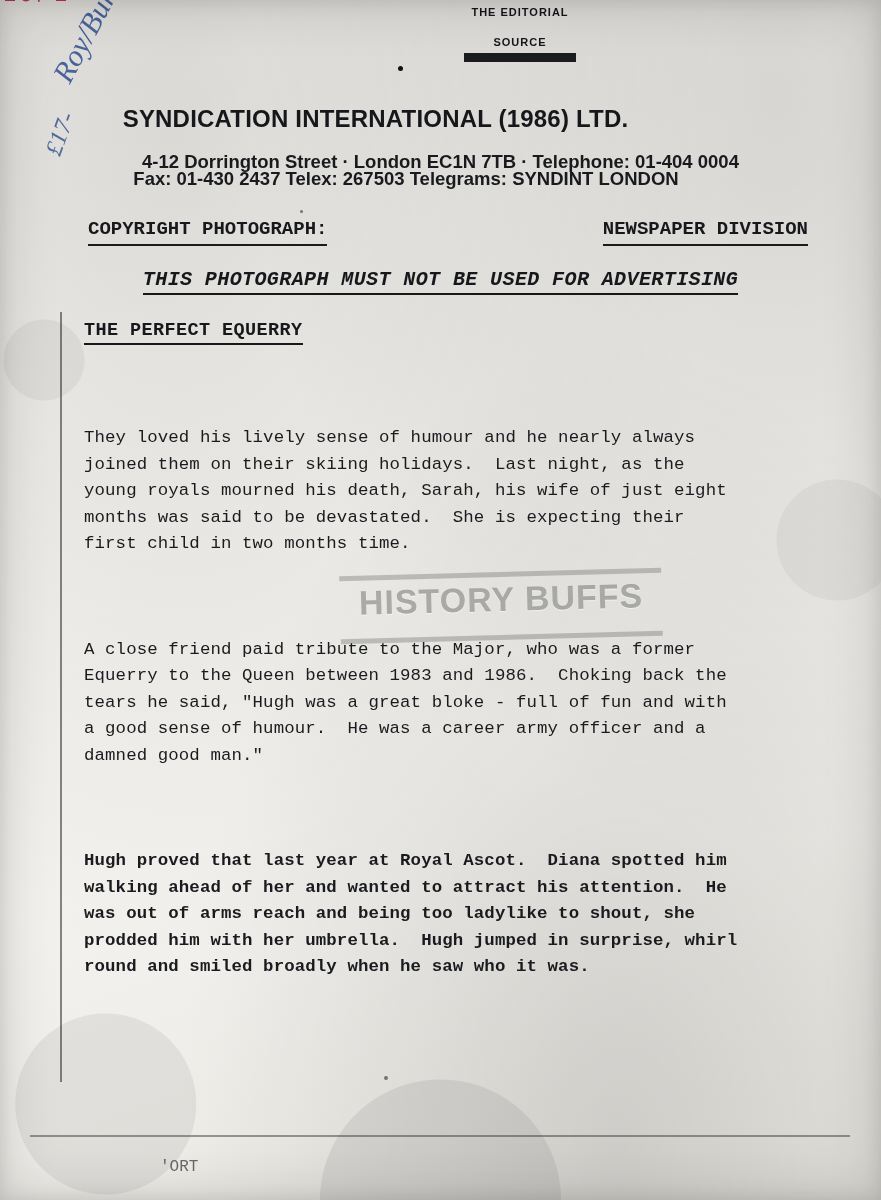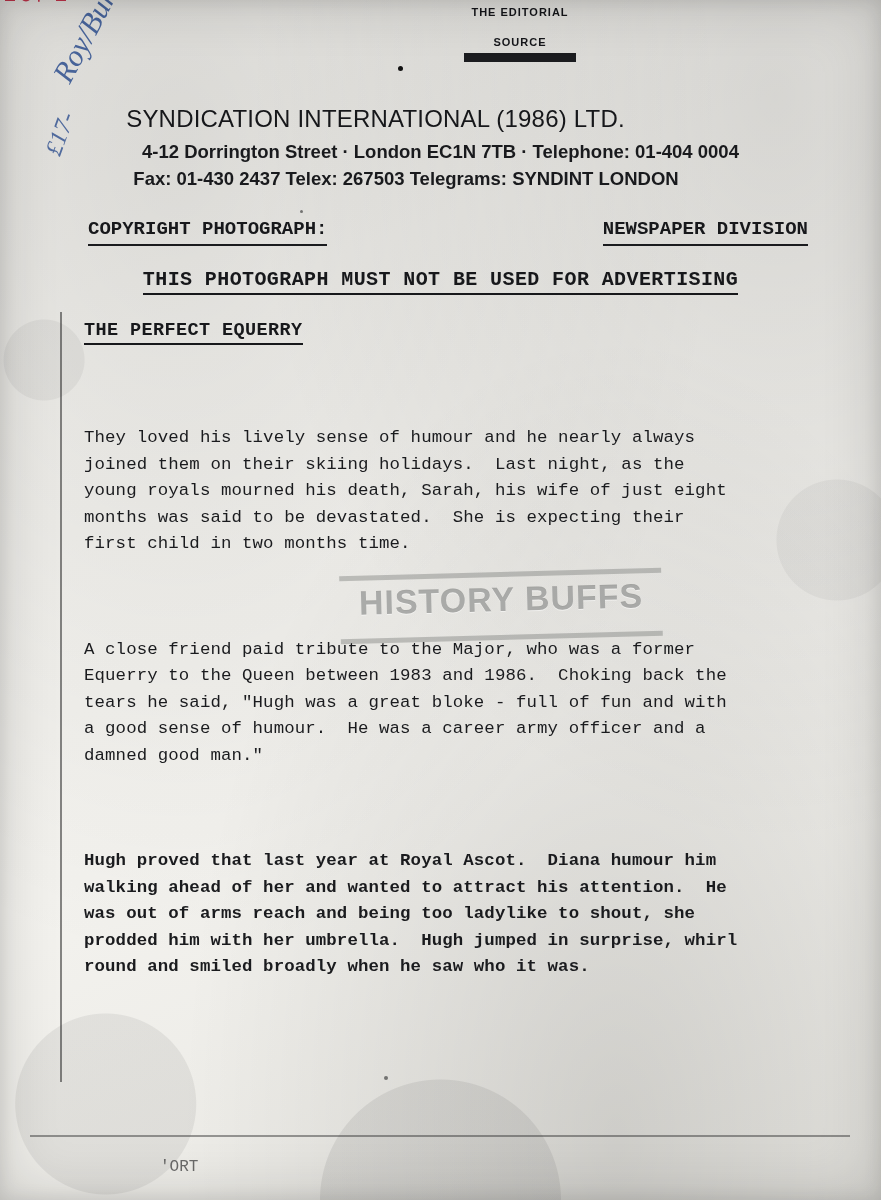--- a/index.html
+++ b/index.html
@@ -65,24 +65,24 @@
   }
   .stamp .bar{
     width:112px;height:9px;background:#1b1c1f;margin:5px auto 0;
   }
   .stamp .dot{position:absolute;left:-42px;top:66px;width:5px;height:5px;background:#111;border-radius:50%;}
 
   
   .company{
     position:absolute;left:0;top:105px;width:751px;text-align:center;
     font-family:"Liberation Sans",sans-serif;
-    font-weight:normal;font-size:24px;color:#16171a;letter-spacing:.2px;
+    font-weight:bold;font-size:24px;color:#16171a;letter-spacing:.2px;
   }
   .addr1{
-    position:absolute;left:0;top:141px;width:881px;text-align:center;
+    position:absolute;left:0;top:151px;width:881px;text-align:center;
     font-family:"Liberation Sans",sans-serif;
     font-weight:bold;font-size:18.5px;color:#191a1d;
   }
   .addr2{
     position:absolute;left:0;top:168px;width:812px;text-align:center;
     font-family:"Liberation Sans",sans-serif;
     font-weight:bold;font-size:18.5px;color:#191a1d;
   }
   .copyline{
     position:absolute;left:88px;top:218px;width:720px;
@@ -90,21 +90,21 @@
     font-size:19px;font-weight:bold;color:#17181b;
     display:flex;justify-content:space-between;
   }
   .copyline span{border-bottom:2px solid #1a1b1e;padding-bottom:4px;}
   .advert{
     position:absolute;left:0;top:268px;width:881px;text-align:center;
   }
   .advert span{
     font-family:"Liberation Mono",monospace;
     font-size:20px;font-weight:bold;color:#17181b;letter-spacing:.4px;
-    border-bottom:2px solid #17181b;padding-bottom:2px;
+    border-bottom:2px solid #17181b;padding-bottom:2px;font-style:italic;
   }
 
   
   .headline{
     position:absolute;left:84px;top:320px;
   }
   .headline span{
     font-family:"Liberation Mono",monospace;
     font-size:18.5px;font-weight:bold;color:#17181b;letter-spacing:.4px;
     border-bottom:2px solid #17181b;padding-bottom:2px;
@@ -217,21 +217,21 @@
     <p class="para">They loved his lively sense of humour and he nearly always
 joined them on their skiing holidays.  Last night, as the
 young royals mourned his death, Sarah, his wife of just eight
 months was said to be devastated.  She is expecting their
 first child in two months time.</p>
     <p class="para">A close friend paid tribute to the Major, who was a former
 Equerry to the Queen between 1983 and 1986.  Choking back the
 tears he said, "Hugh was a great bloke - full of fun and with
 a good sense of humour.  He was a career army officer and a
 damned good man."</p>
-    <p class="para bold-ish">Hugh proved that last year at Royal Ascot.  Diana humour him
+    <p class="para bold-ish">Hugh proved that last year at Royal Ascot.  Diana spotted him
 walking ahead of her and wanted to attract his attention.  He
 was out of arms reach and being too ladylike to shout, she
 prodded him with her umbrella.  Hugh jumped in surprise, whirl
 round and smiled broadly when he saw who it was.</p>
     
   </div>
 
   <div class="wm-bar"></div>
   <div class="watermark">HISTORY BUFFS</div>
 

